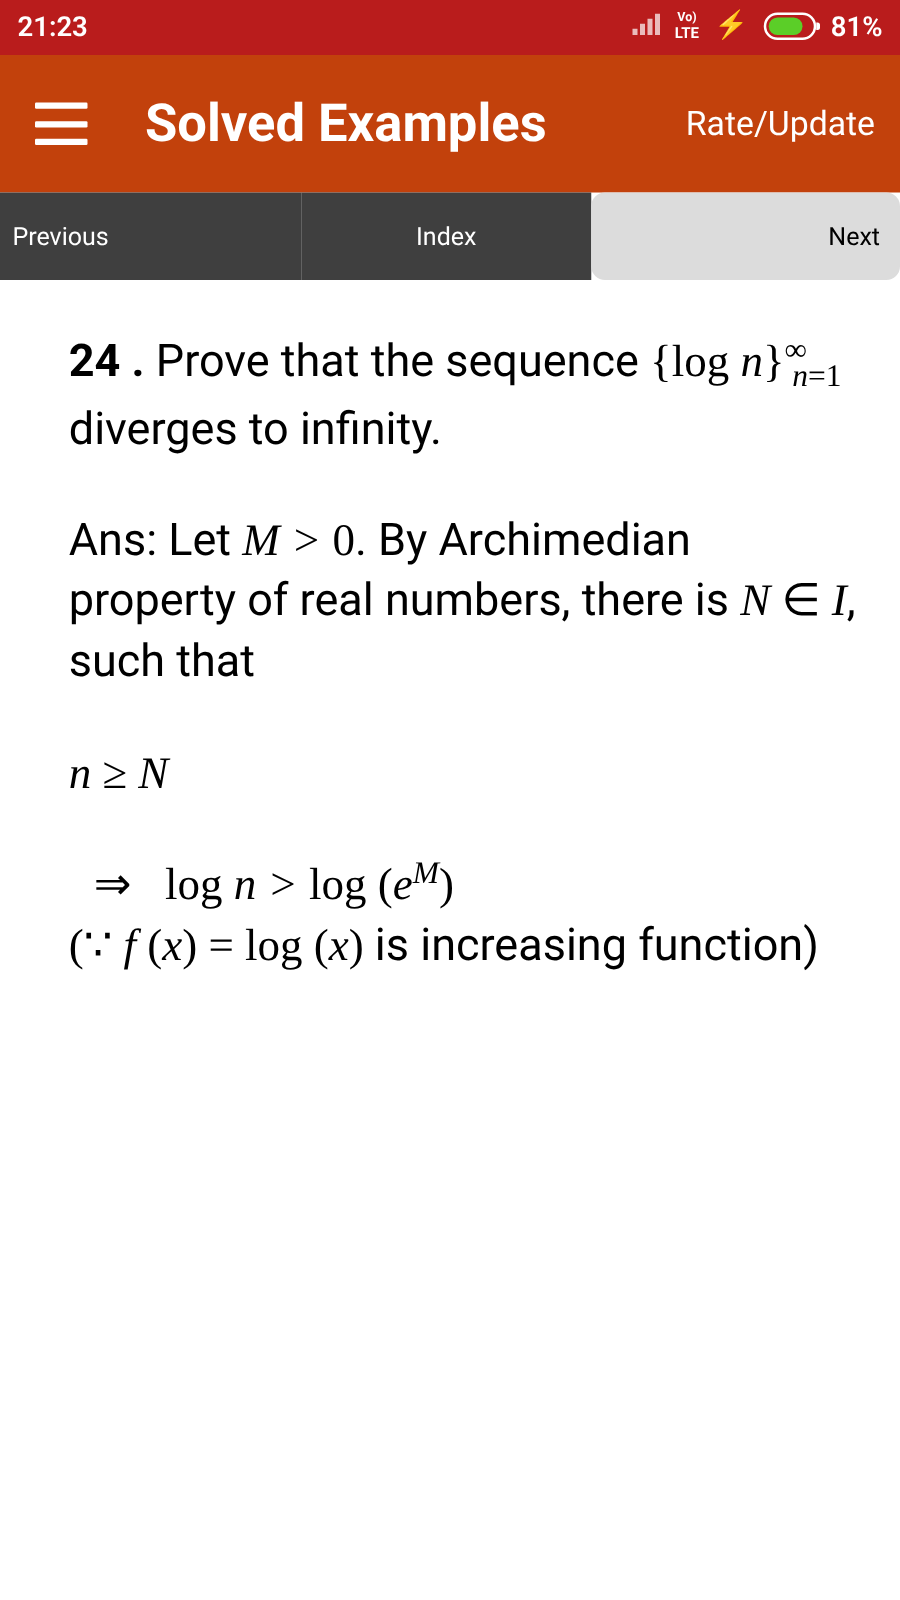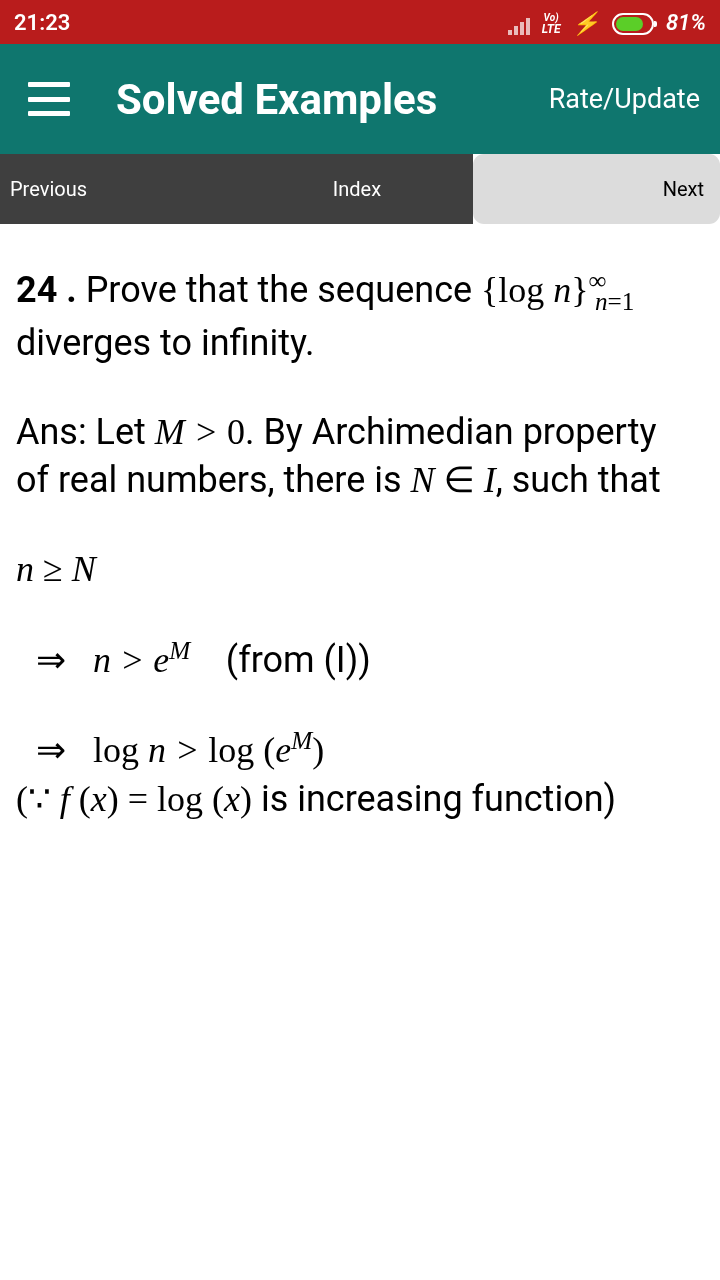--- a/index.html
+++ b/index.html
@@ -16,23 +16,22 @@
     color: #ffffff;
     display: flex;
     align-items: center;
     justify-content: space-between;
     padding: 0 14px;
     font-size: 22px;
     font-weight: 600;
   }
   .status-right {
     display: flex;
-    align-items: flex-end;
+    align-items: flex-start;
     gap: 12px;
-    font-style: italic;
   }
   .signal-icon {
     display: inline-flex;
     align-items: flex-end;
     gap: 2px;
     height: 18px;
     opacity: 0.7;
   }
   .signal-icon span {
     width: 4px;
@@ -76,21 +75,21 @@
     border-radius: 0 2px 2px 0;
   }
   .battery-fill {
     background: #5BCE28;
     height: 100%;
     width: 81%;
     border-radius: 8px;
   }
   .app-bar {
     height: 110px;
-    background: #0f766e;
+    background: #c2410c;
     color: #ffffff;
     display: flex;
     align-items: center;
     padding: 0 20px 0 28px;
   }
   .hamburger {
     width: 42px;
     height: 34px;
     display: flex;
     flex-direction: column;
@@ -131,20 +130,21 @@
     color: #000000;
     justify-content: flex-end;
     padding-right: 16px;
     border-radius: 11px;
   }
   .content {
     padding: 40px 28px 0 16px;
     font-size: 36px;
     line-height: 1.35;
     color: #000000;
+    margin-left: 39px;
   }
   .content p { margin-bottom: 40px; }
   .qnum { font-weight: 700; }
   .math-i { font-family: Georgia, "Times New Roman", serif; font-style: italic; }
   .math-r { font-family: Georgia, "Times New Roman", serif; font-style: normal; }
   .sup { font-size: 0.7em; vertical-align: super; font-family: Georgia, serif; }
   .sub { font-size: 0.7em; vertical-align: sub; font-family: Georgia, serif; }
   .centered {
     text-align: center;
     margin: 44px 0 52px 0;
@@ -202,25 +202,20 @@
   <p>
     <span>Ans: Let </span><span class="math-i">M</span> <span class="math-i">&gt;</span> <span class="math-r">0</span><span>. By Archimedian property of real numbers, there is </span><span class="math-i">N</span> <span class="math-r">∈</span> <span class="math-i">I</span><span>, such that</span>
   </p>
 
 
 
   <div class="step">
     <span class="math-i">n</span> <span class="math-r">≥</span> <span class="math-i">N</span>
   </div>
 
-  <div class="step indent">
-    <span class="math-r">⇒</span>&nbsp;&nbsp;
-    <span class="math-i">n</span> <span class="math-i">&gt;</span> <span class="math-i">e</span><span class="sup math-i">M</span>
-    &nbsp;&nbsp;&nbsp;<span>(from (I))</span>
-  </div>
 
   <div class="step-last">
     <div class="indent">
       <span class="math-r">⇒</span>&nbsp;&nbsp;
       <span class="math-r">log&nbsp;</span><span class="math-i">n</span> <span class="math-i">&gt;</span> <span class="math-r">log&nbsp;</span><span class="math-r">(</span><span class="math-i">e</span><span class="sup math-i">M</span><span class="math-r">)</span>
     </div>
     <div>
       <span class="math-r">(∵</span> <span class="math-i">f</span> <span class="math-r">(</span><span class="math-i">x</span><span class="math-r">)</span> <span class="math-r">=</span> <span class="math-r">log&nbsp;(</span><span class="math-i">x</span><span class="math-r">)</span><span> is increasing function)</span>
     </div>
   </div>

